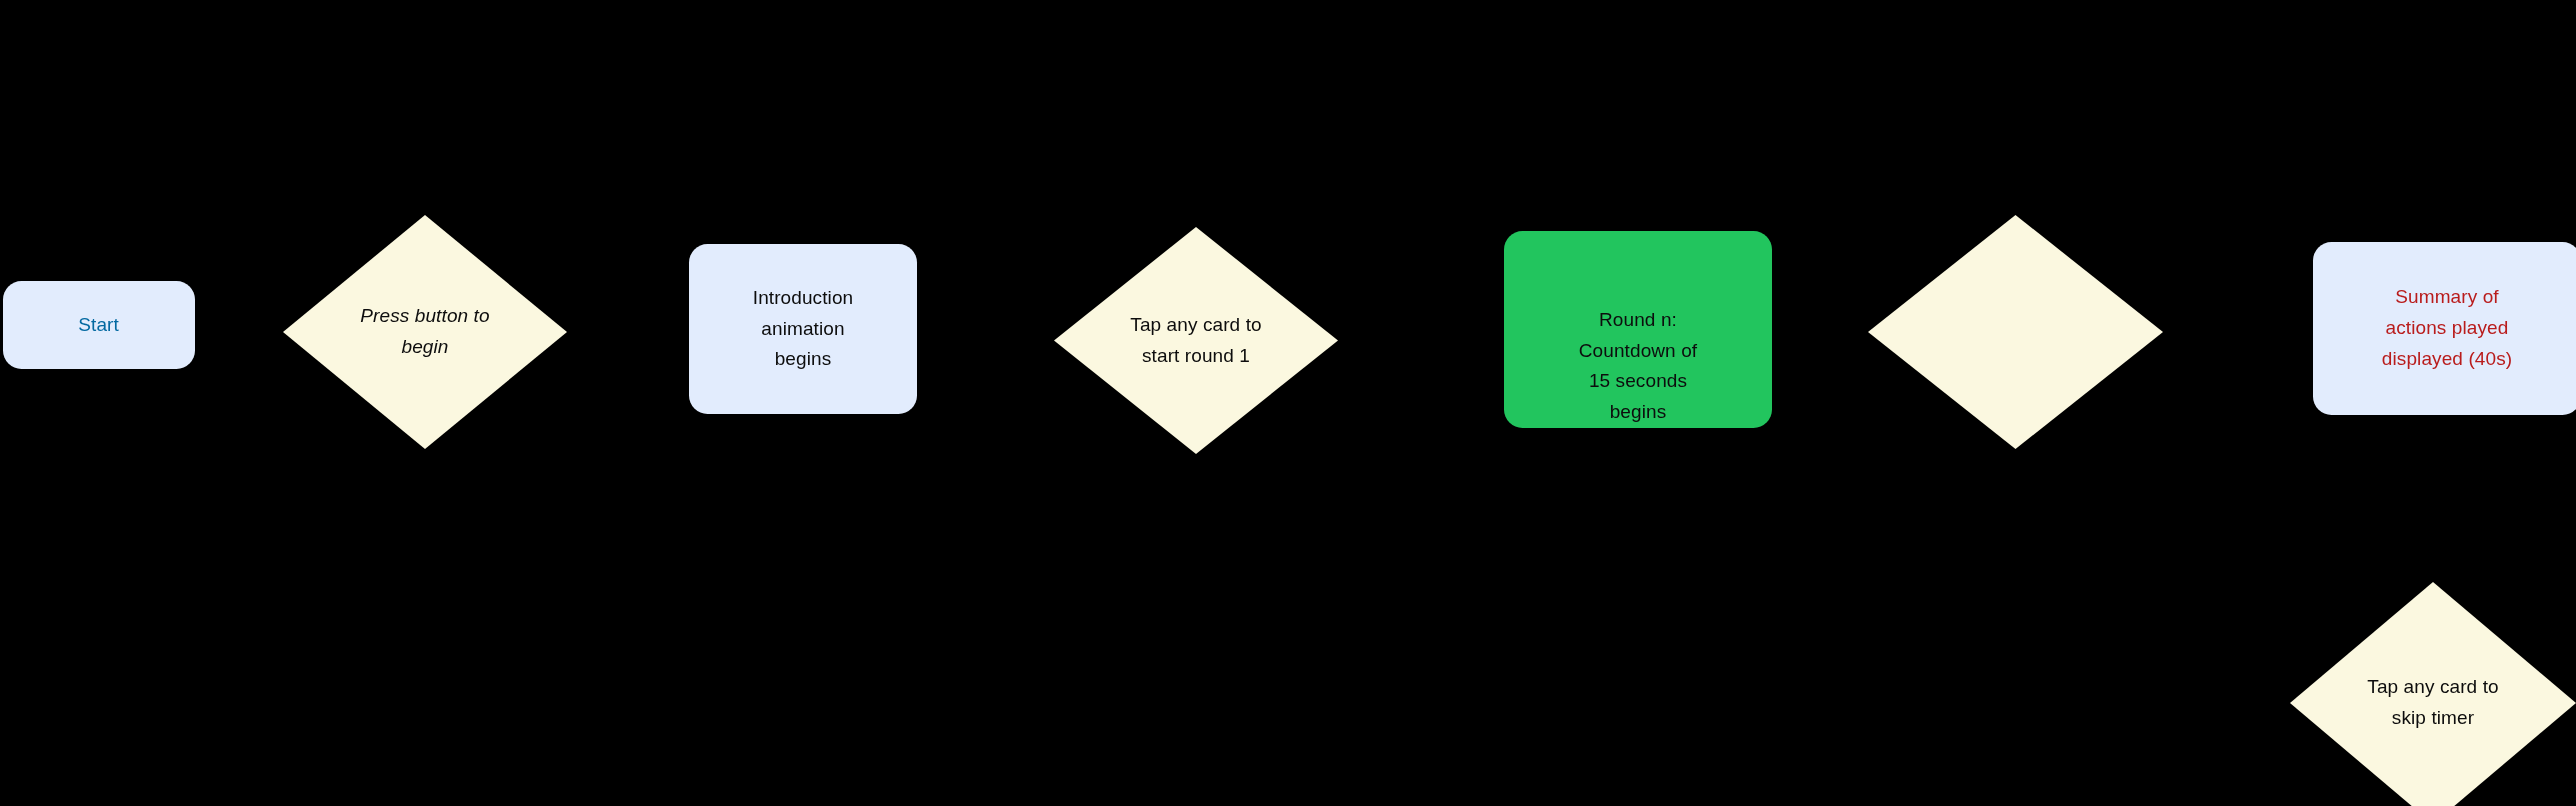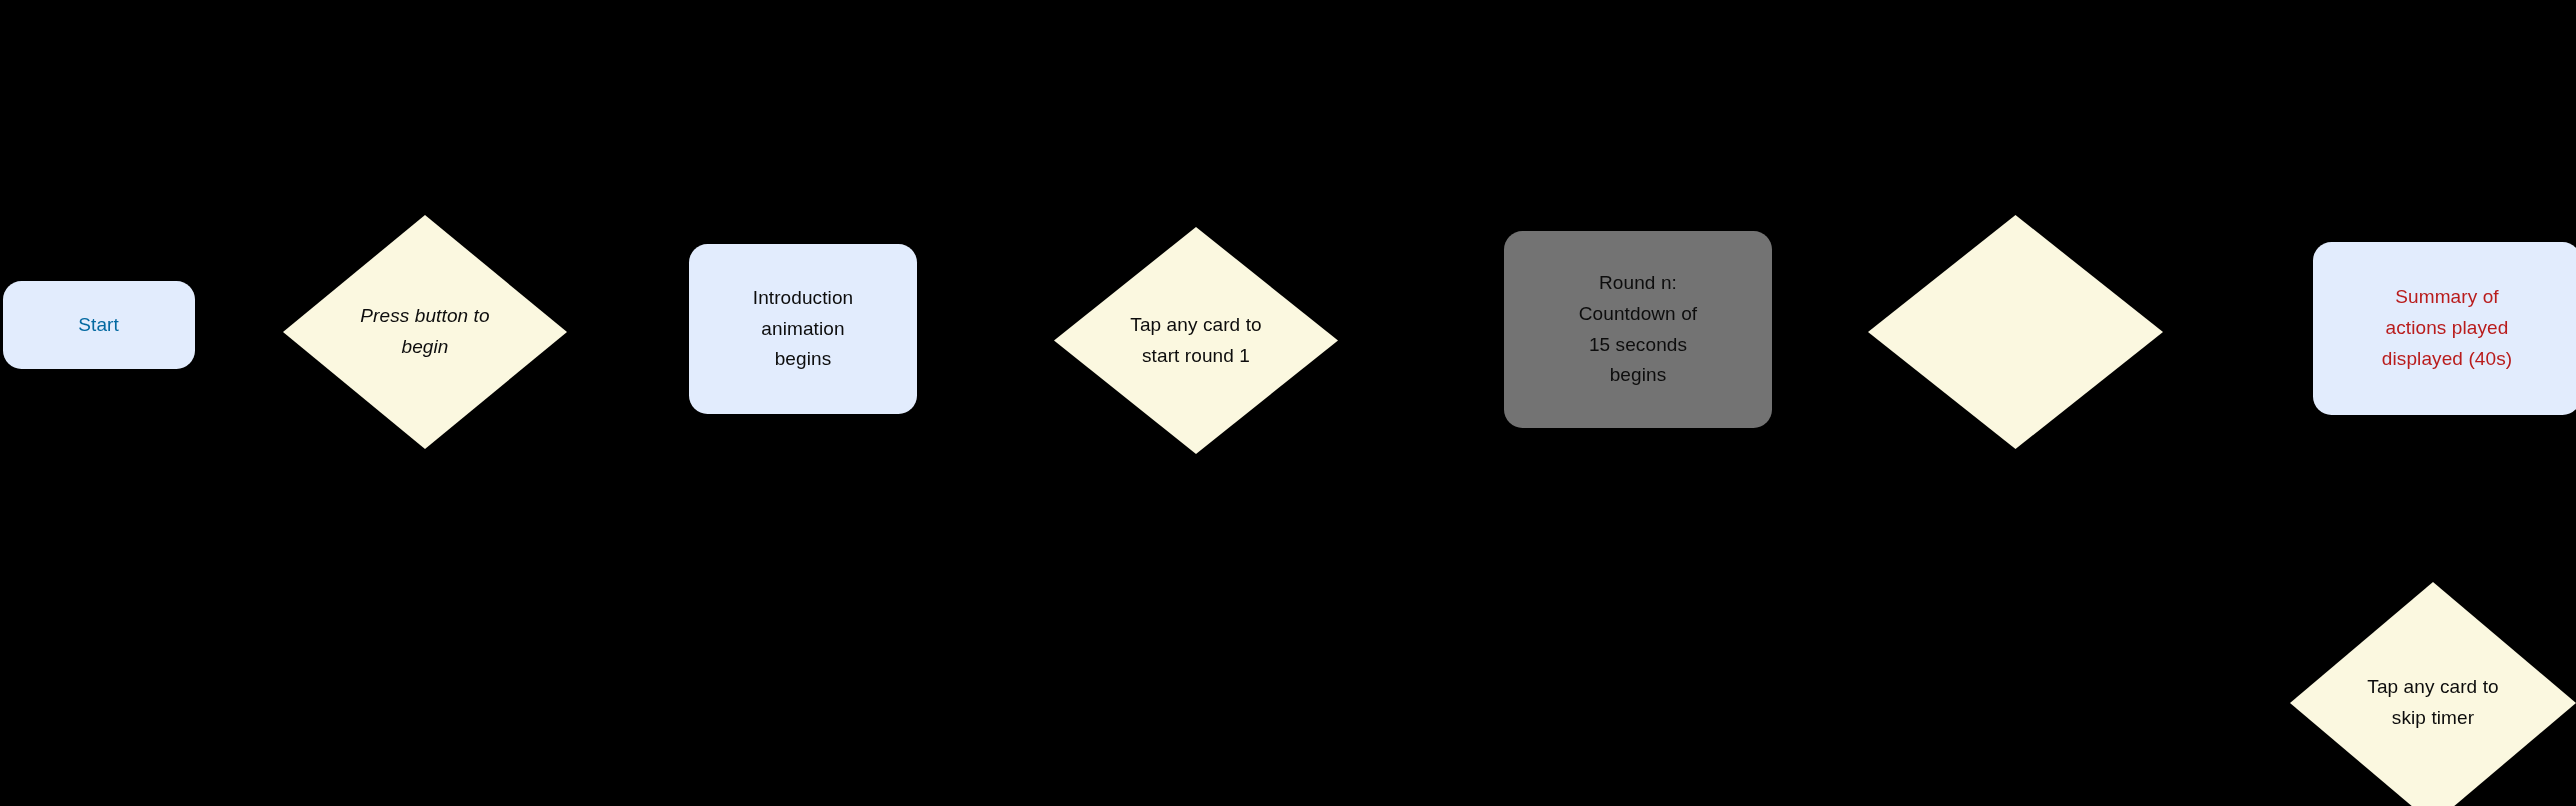--- a/index.html
+++ b/index.html
@@ -74,21 +74,21 @@
     <div class="node proc" style="left: 689px; top: 244px; width: 228px; height: 170px; background: rgb(226, 236, 253);">
       <div class="label" style="color: rgb(13, 13, 13);">Introduction
 animation
 begins</div>
     </div>
     <div class="node dec" style="left: 1054px; top: 227px; width: 284px; height: 227px;">
       <div class="diamond-shape" style="background: rgb(251, 248, 224);"></div>
       <div class="label" style="color: rgb(13, 13, 13);">Tap any card to
 start round 1</div>
     </div>
-    <div class="node proc" style="left: 1504px; top: 231px; width: 268px; height: 197px; background: #737373;">
+    <div class="node proc" style="left: 1504px; top: 231px; width: 268px; height: 197px; background: #22c55e; align-items: flex-end;">
       <div class="label" style="color: rgb(13, 13, 13);">Round n:
 Countdown of
 15 seconds
 begins</div>
     </div>
     <div class="node dec" style="left: 1868px; top: 215px; width: 295px; height: 234px;">
       <div class="diamond-shape" style="background: rgb(251, 248, 224);"></div>
     </div>
     <div class="node proc" style="left: 2313px; top: 242px; width: 268px; height: 173px; background: rgb(226, 236, 253);">
       <div class="label" style="color: #b91c1c;">Summary of

